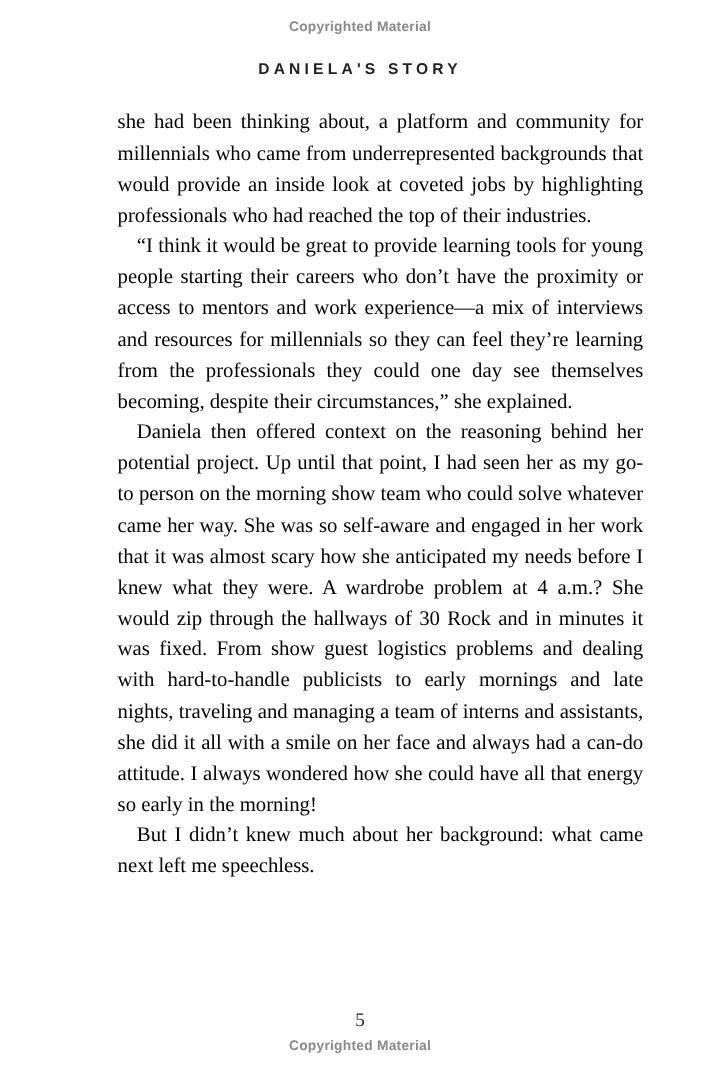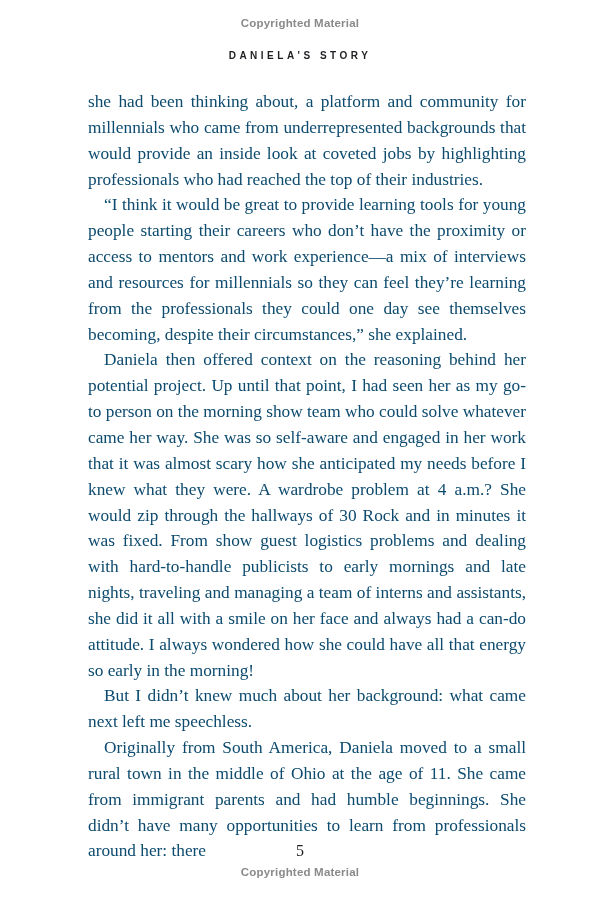--- a/index.html
+++ b/index.html
@@ -30,30 +30,30 @@
   .notice-top { top: 17px; }
   .notice-bottom { top: 866px; }
   .running-head {
     position: absolute;
     top: 50px;
     left: 0;
     width: 600px;
     text-align: center;
     font-family: "Liberation Sans", sans-serif;
     font-weight: 700;
-    font-size: 10px;
+    font-size: 13px;
     letter-spacing: 3.5px;
     color: #1f1f24;
   }
   .body-text {
     position: absolute;
     top: 89px;
-    left: 88px;
+    left: 98px;
     width: 438px;
-    color: #0c4a6e;
+    color: #000000;
     font-size: 17.3px;
     line-height: 25.85px;
     text-align: justify;
   }
   .body-text p {
     margin: 0;
     padding: 0;
   }
   .body-text p.indented {
     text-indent: 16px;
@@ -76,20 +76,19 @@
 
   <div class="notice notice-top">Copyrighted Material</div>
 
   <div class="running-head">DANIELA'S STORY</div>
 
   <div class="body-text">
     <p>she had been thinking about, a platform and community for millennials who came from underrepresented backgrounds that would provide an inside look at coveted jobs by highlighting professionals who had reached the top of their industries.</p>
     <p class="indented">“I think it would be great to provide learning tools for young people starting their careers who don’t have the proximity or access to mentors and work experience—a mix of interviews and resources for millennials so they can feel they’re learning from the professionals they could one day see themselves becoming, despite their circumstances,” she explained.</p>
     <p class="indented">Daniela then offered context on the reasoning behind her potential project. Up until that point, I had seen her as my go-to person on the morning show team who could solve whatever came her way. She was so self-aware and engaged in her work that it was almost scary how she anticipated my needs before I knew what they were. A wardrobe problem at 4 a.m.? She would zip through the hallways of 30 Rock and in minutes it was fixed. From show guest logistics problems and dealing with hard-to-handle publicists to early mornings and late nights, traveling and managing a team of interns and assistants, she did it all with a smile on her face and always had a can-do attitude. I always wondered how she could have all that energy so early in the morning!</p>
     <p class="indented">But I didn’t knew much about her background: what came next left me speechless.</p>
-    <p class="indented">Originally from South America, Daniela moved to a small rural town in the middle of Ohio at the age of 11. She came from immigrant parents and had humble beginnings. She didn’t have many opportunities to learn from professionals around her: there</p>
   </div>
 
   <div class="page-number">5</div>
 
   <div class="notice notice-bottom">Copyrighted Material</div>
 
 </div>
 
 </body></html>

